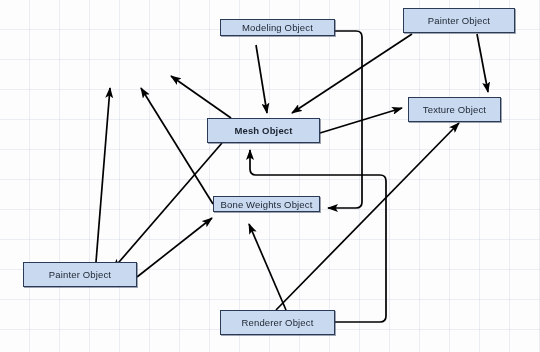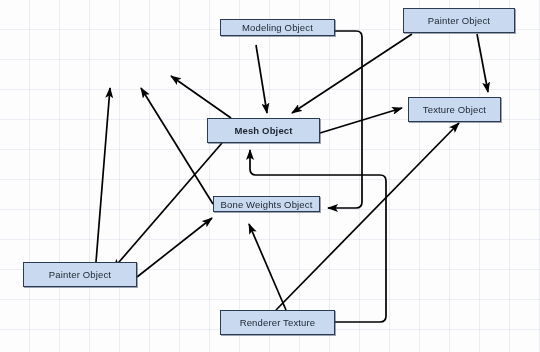--- a/index.html
+++ b/index.html
@@ -104,16 +104,16 @@
 
   <div class="node" style="left:213px; top:196px; width:107px; height:16px;">
     <span class="node-label">Bone Weights Object</span>
   </div>
 
   <div class="node" style="left:23px; top:262px; width:114px; height:25px;">
     <span class="node-label">Painter Object</span>
   </div>
 
   <div class="node" style="left:220px; top:310px; width:115px; height:25px;">
-    <span class="node-label">Renderer Texture</span>
+    <span class="node-label">Renderer Object</span>
   </div>
 
 </div>
 
 </body></html>

